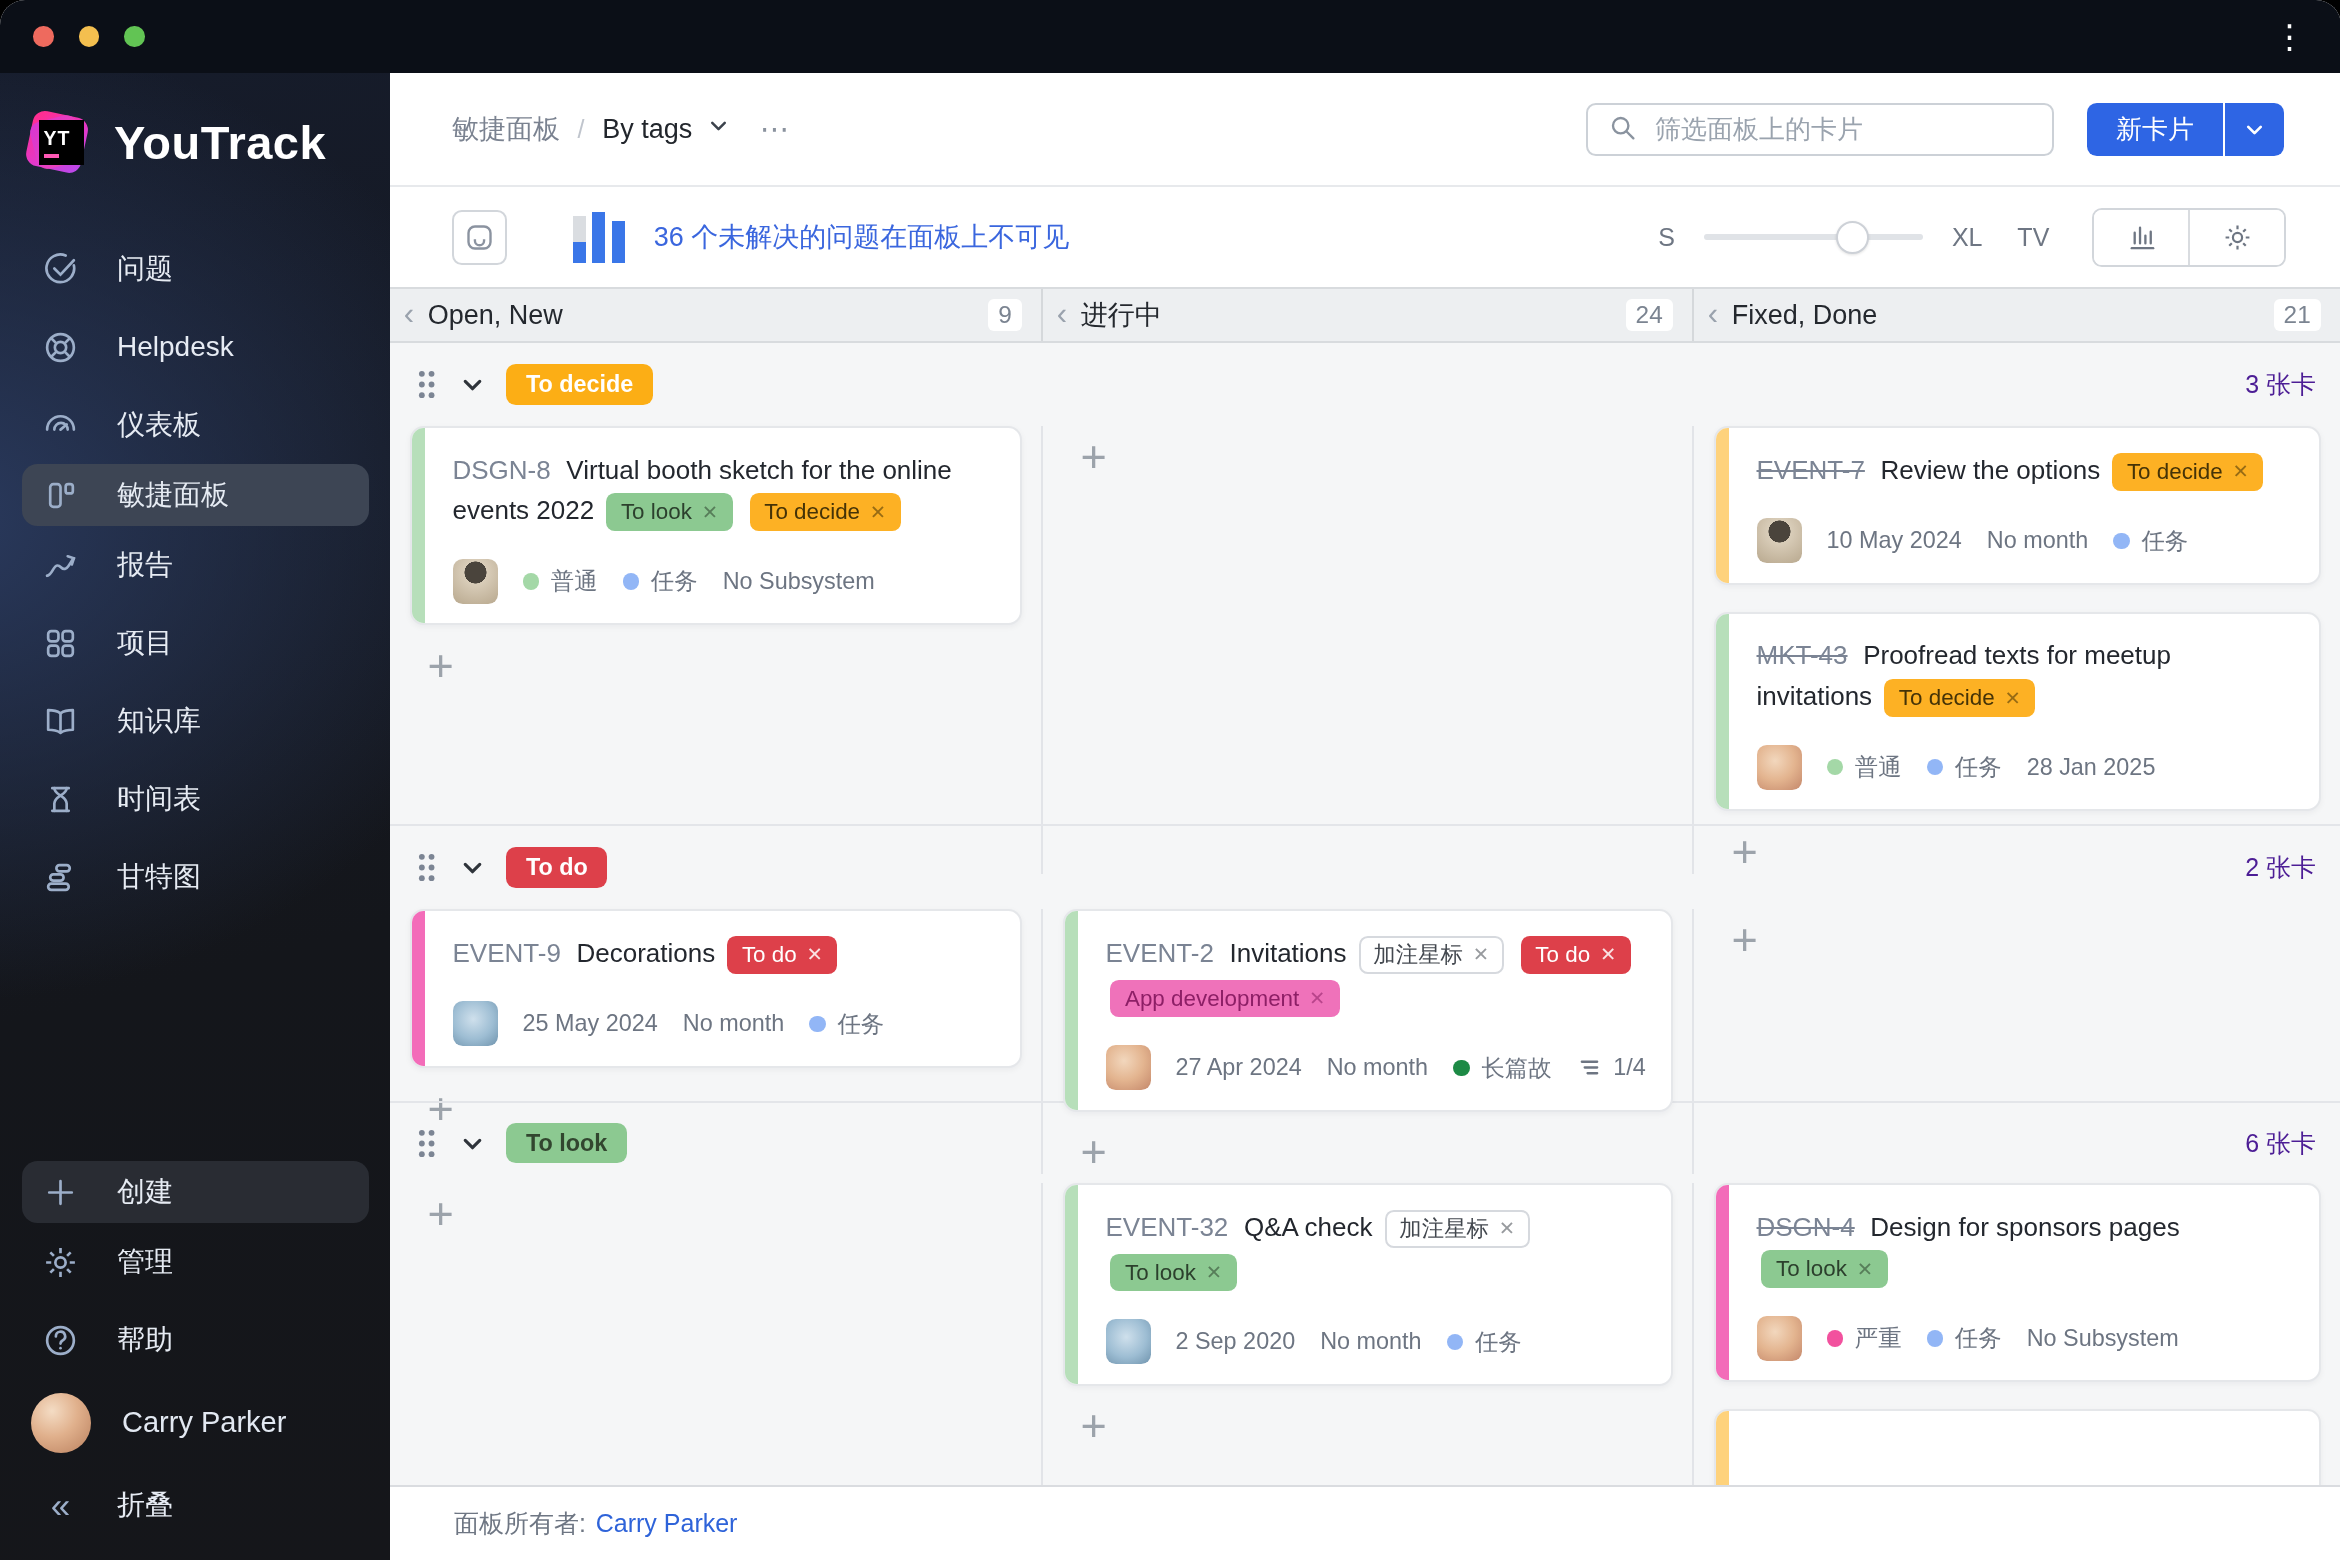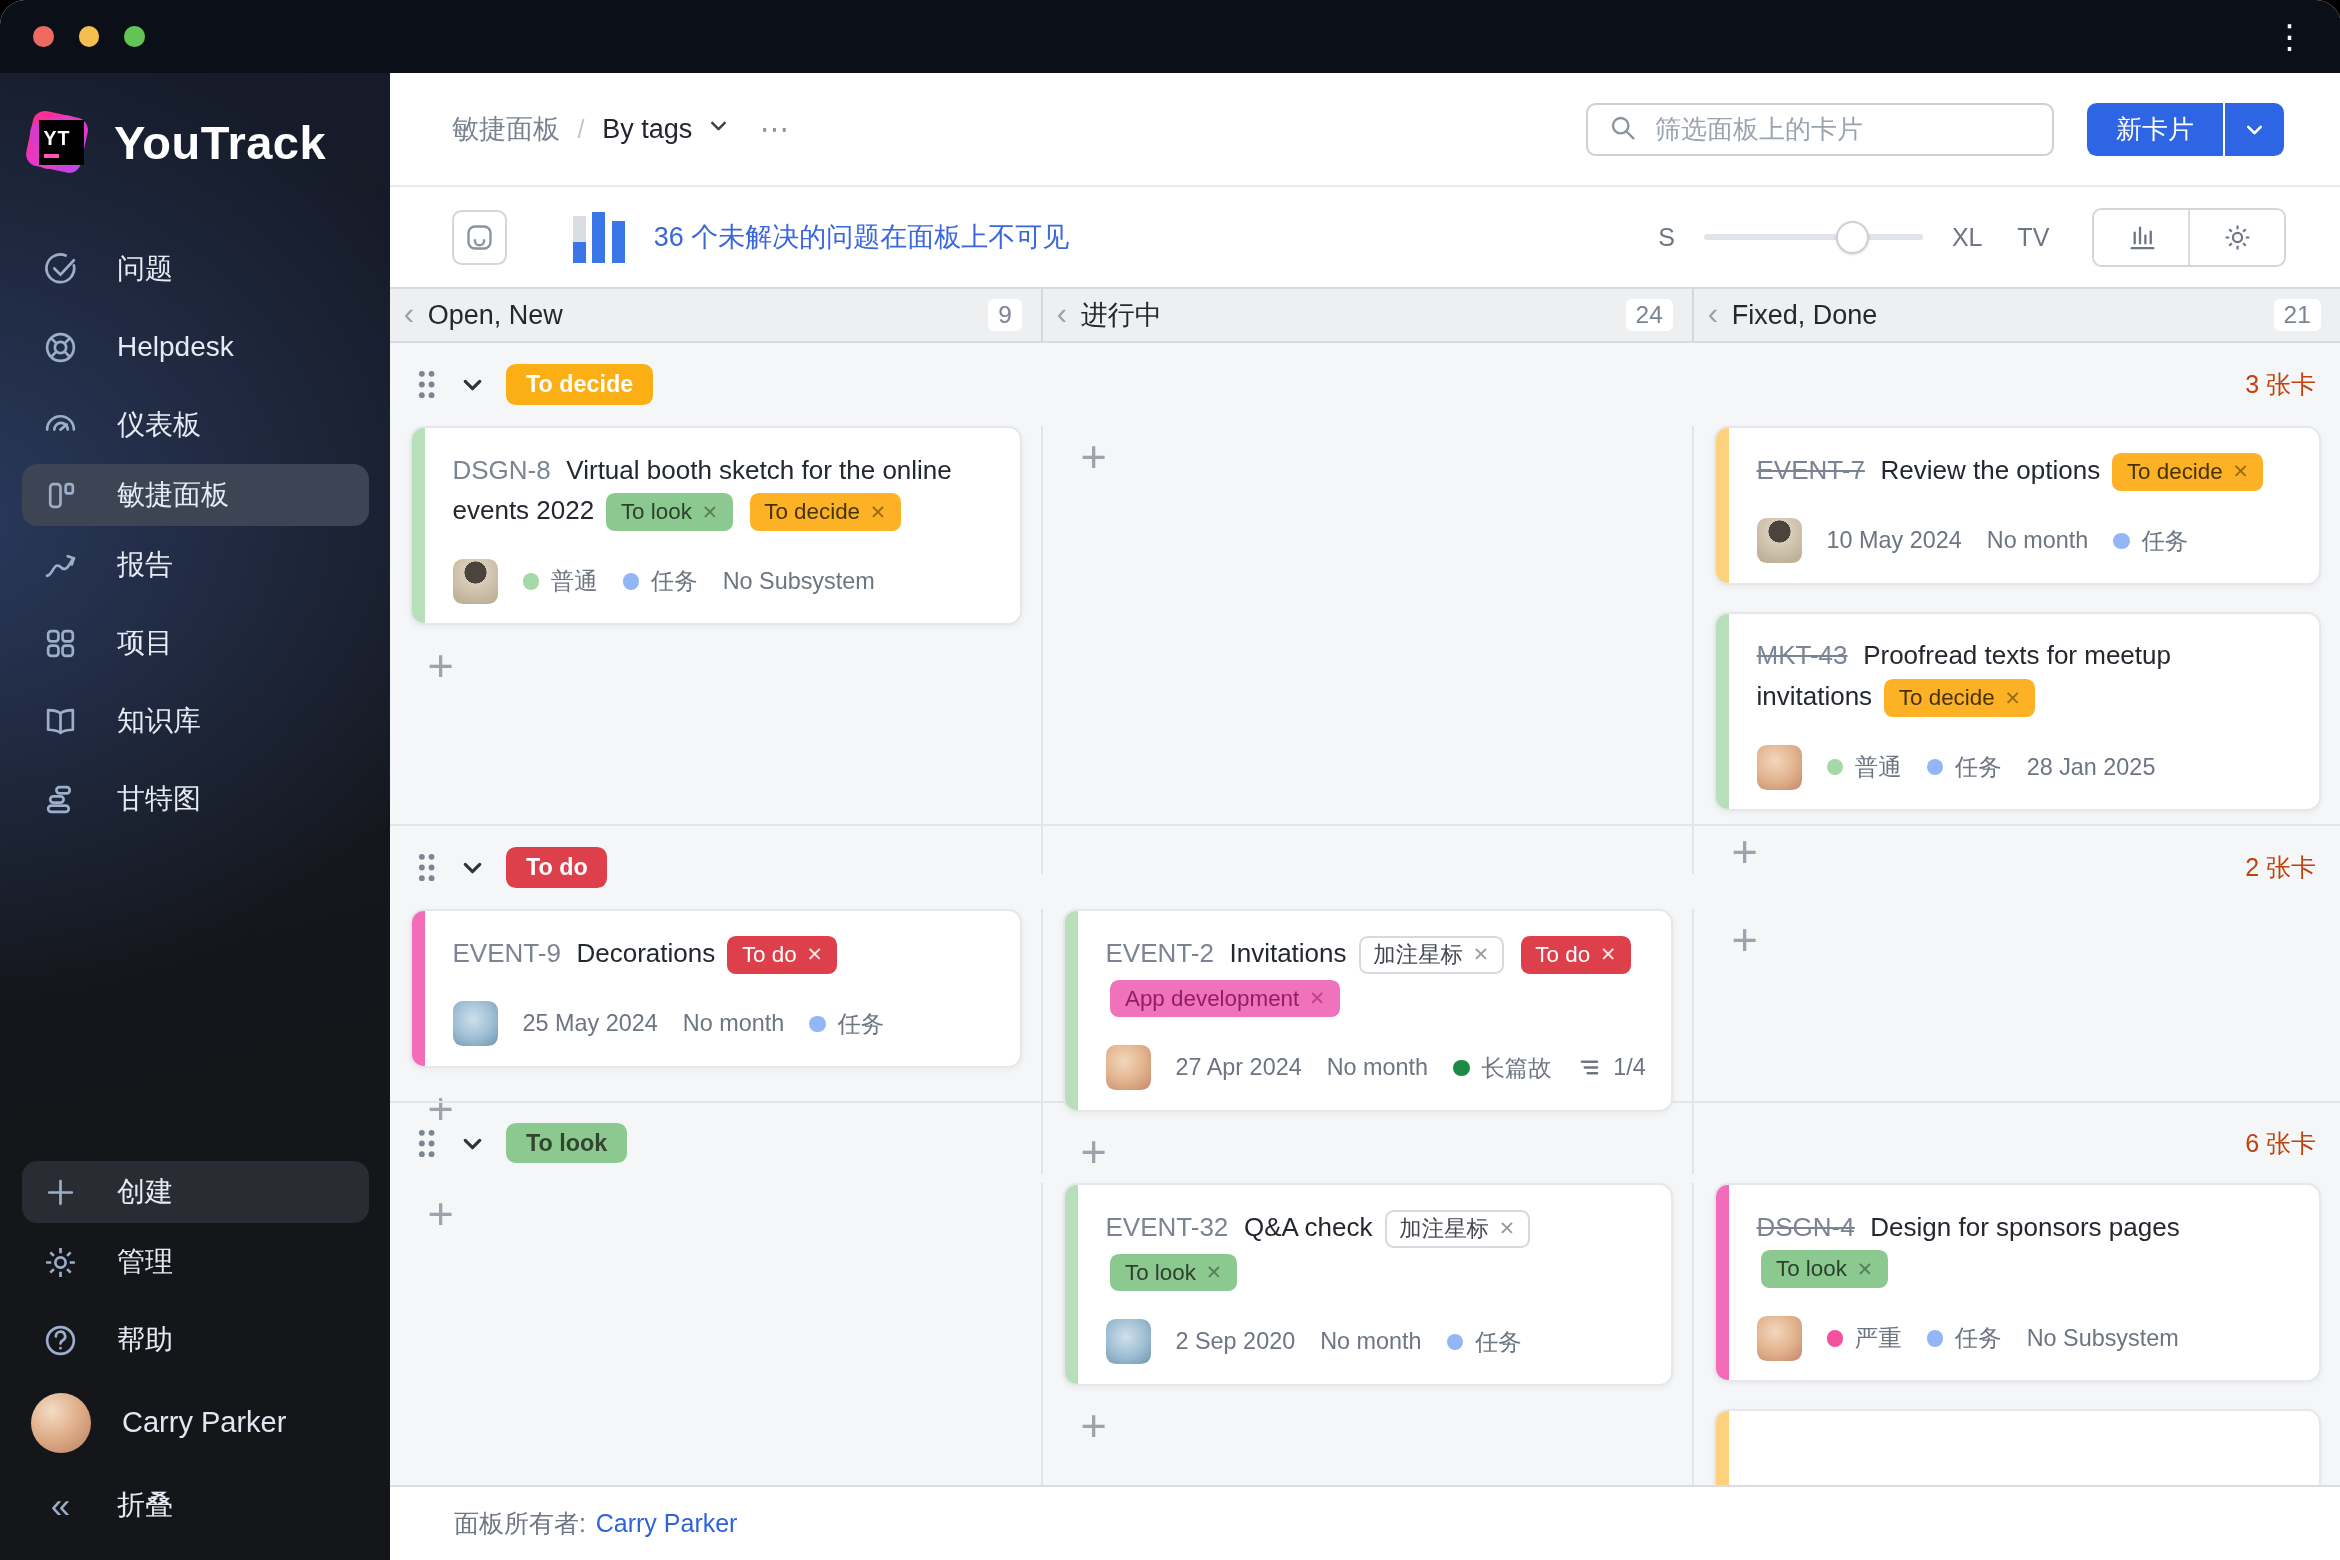--- a/index.html
+++ b/index.html
@@ -109,21 +109,21 @@
   .swimlane + .swimlane { border-top:2px solid #e3e5e9; }
   .sw1 { height:481px; } .sw2 { height:277px; } .sw3 { flex:1; }
   .lane-head { height:83px; flex:none; display:flex; align-items:center; padding:0 25px; gap:19.5px; }
   .sw3 .lane-head { height:80px; }
   .drag-handle { color:#7c8594; cursor:grab; display:flex; }
   .lane-chevron { color:#2f343b; display:flex; cursor:pointer; }
   .lane-badge { padding:6.8px 19.5px; border-radius:9.8px; font-weight:700; font-size:23.4px; cursor:pointer; }
   .badge-orange { background:#fcae15; color:#fff; }
   .badge-red { background:#dd404a; color:#fff; }
   .badge-green { background:#8cc991; color:#32462f; }
-  .lane-count { margin-left:auto; color:#c2410c; font-size:25px; }
+  .lane-count { margin-left:auto; color:#4c1d95; font-size:25px; }
   .lane-cells { flex:1; min-height:0; display:grid; grid-template-columns:651px 651px 648px; }
   .cell { padding:0 19.5px; min-width:0; }
   .cell + .cell { border-left:2px solid #e2e4e8; }
 
   .card { position:relative; background:#fff; border:2px solid #e5e7ea; border-radius:13.7px;
     box-shadow:0 2px 5.9px rgba(25,28,35,.05); padding:21.5px 25px 19.5px 41px; overflow:hidden; cursor:pointer; }
   .card + .card { margin-top:27px; }
   .card::before { content:""; position:absolute; left:0; top:0; bottom:0; width:13.7px; }
   .stripe-green::before { background:#b7dfba; }
   .stripe-amber::before { background:#fed27c; }
@@ -256,20 +256,29 @@
           <span class="sicon">
             <svg width="37" height="37" viewBox="0 0 36 36" fill="none" stroke="currentColor" stroke-width="2.6" stroke-linejoin="round">
                 <path d="M18 10c-3-2-7-3-12-3v19c5 0 9 1 12 3 3-2 7-3 12-3V7c-5 0-9 1-12 3z"></path>
                 <path d="M18 10v19"></path>
               </svg>
           </span>
           <span>知识库</span>
         </div>
         <div class="side-item">
           <span class="sicon">
+            <svg width="37" height="37" viewBox="0 0 36 36" fill="none" stroke="currentColor" stroke-width="2.6" stroke-linecap="round">
+                <path d="M10 7h16M10 29h16"></path>
+                <path d="M12 7c0 7 12 7 12 15v7M24 7c0 7-12 7-12 15v7"></path>
+              </svg>
+          </span>
+          <span>时间表</span>
+        </div>
+        <div class="side-item">
+          <span class="sicon">
             <svg width="37" height="37" viewBox="0 0 36 36" fill="none" stroke="currentColor" stroke-width="2.6">
                 <rect x="14" y="6" width="13" height="6" rx="3"></rect>
                 <rect x="8" y="15" width="13" height="6" rx="3"></rect>
                 <rect x="6" y="24" width="20" height="6" rx="3"></rect>
               </svg>
           </span>
           <span>甘特图</span>
         </div>
       </div>
 

